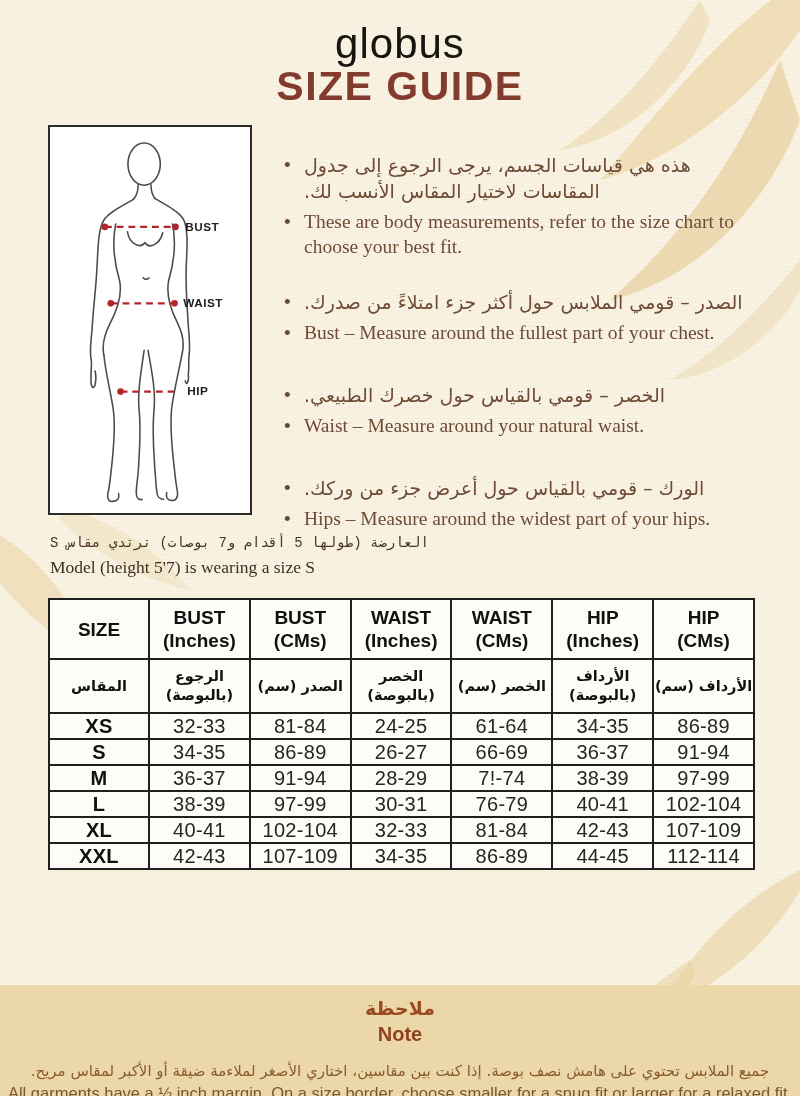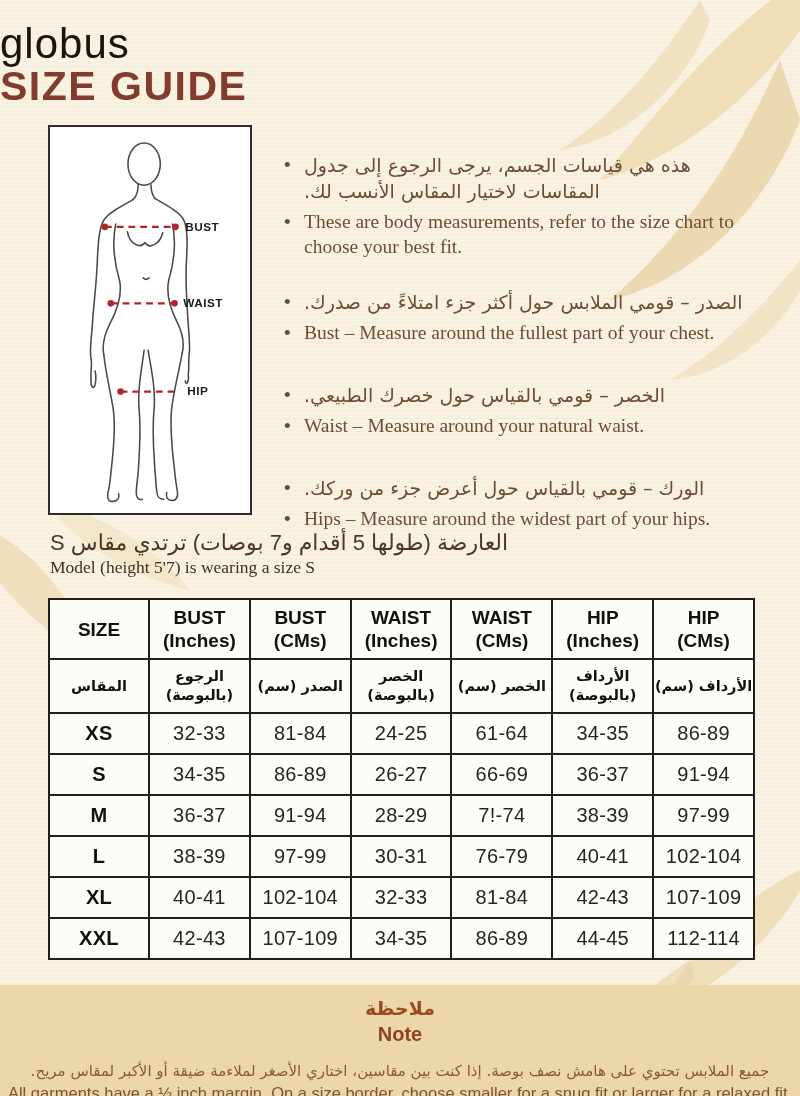--- a/index.html
+++ b/index.html
@@ -6,21 +6,21 @@
   html,body { width:800px; height:1096px; }
   body { font-family:"Liberation Sans", sans-serif; }
   .page {
     position:relative; width:800px; height:1096px; overflow:hidden;
     background:#f8f0df;
     background-image:repeating-linear-gradient(180deg, rgba(255,255,255,.28) 0 1px, rgba(0,0,0,0) 1px 4px);
   }
   .deco { position:absolute; inset:0; width:800px; height:1096px; pointer-events:none; }
 
   
-  .hdr { position:absolute; top:22px; left:0; width:800px; text-align:left; }
+  .hdr { position:absolute; top:22px; left:0; width:800px; text-align:center; }
   .logo { font-size:42px; font-weight:500; color:#181410; letter-spacing:1px; line-height:44px; }
   .title { font-size:41px; font-weight:bold; color:#823b2c; letter-spacing:1.5px; line-height:36px; margin-top:2px; }
 
   
   .figure-box {
     position:absolute; left:48px; top:125px; width:204px; height:390px;
     background:#ffffff; border:2px solid #2e2c2a;
   }
   .figure-box svg { width:100%; height:100%; display:block; }
   .sketch { fill:none; stroke:#4b4b4b; stroke-width:1.6; stroke-linecap:round; }
@@ -33,33 +33,33 @@
   .b-group { margin-bottom:36px; }
   .b-group.first { margin-bottom:30px; }
   .b-item { display:flex; align-items:flex-start; margin-bottom:5px; color:#6d4b35; }
   .b-dot { width:20px; flex:0 0 20px; font-size:19px; line-height:26px; color:#6d4b35; }
   .b-text { flex:1; }
   .b-item.ar .b-text { direction:rtl; unicode-bidi:isolate; text-align:left; font-size:19px; line-height:26px; font-family:"DejaVu Sans", sans-serif; }
   .b-item.en .b-text { font-family:"Liberation Serif", serif; font-size:19.5px; line-height:25px; }
 
   
   .model { position:absolute; left:50px; top:531px; width:700px; color:#46342а; }
-  .model .ar { direction:rtl; unicode-bidi:isolate; text-align:left; font-size:22px; line-height:24px; color:#4a3527; font-family:Liberation Sans, sans-serif; }
+  .model .ar { direction:rtl; unicode-bidi:isolate; text-align:left; font-size:14px; line-height:24px; color:#4a3527; font-family:Liberation Mono, monospace; }
   .model .en { font-family:"Liberation Serif", serif; font-size:17.5px; line-height:24px; color:#3f2f22; }
 
   
   .size-table { position:absolute; left:48px; top:598px; width:707px; border-collapse:collapse; table-layout:fixed; background:#fdfcf7; }
   .size-table td, .size-table th { border:2px solid #1f1f1f; text-align:center; vertical-align:middle; padding:0; }
   .size-table col.c0 { width:100px; }
   .h-en th { height:60px; font-size:19px; font-weight:bold; color:#111; line-height:23px; }
   .h-en .l2:empty, .h-ar .l2:empty { display:none; }
   .h-en span { display:block; }
   .h-ar td { height:54px; direction:rtl; font-family:"DejaVu Sans", sans-serif; font-size:14.5px; font-weight:bold; color:#111; line-height:19px; }
   .h-ar span { display:block; }
-  .r-data td { height:41px; font-size:20px; color:#262626; letter-spacing:.3px;text-align:center; }
+  .r-data td { height:26px; font-size:20px; color:#262626; letter-spacing:.3px;text-align:center; }
   .r-data td.sz { font-weight:bold; color:#101010; }
 
   
   .note {
     position:absolute; left:0; top:985px; width:800px; height:111px;
     background:#ecd7a9; text-align:center; padding-top:10px;
   }
   .note .t-ar { direction:rtl; font-family:"DejaVu Sans", sans-serif; font-size:19px; font-weight:bold; color:#9a4a20; line-height:26px; }
   .note .t-en { font-size:20px; font-weight:bold; color:#8d431f; line-height:27px; }
   .note .b-ar { direction:rtl; font-family:"DejaVu Sans", sans-serif; font-size:15px; color:#8a5a2f; line-height:22px; margin-top:12px; }

